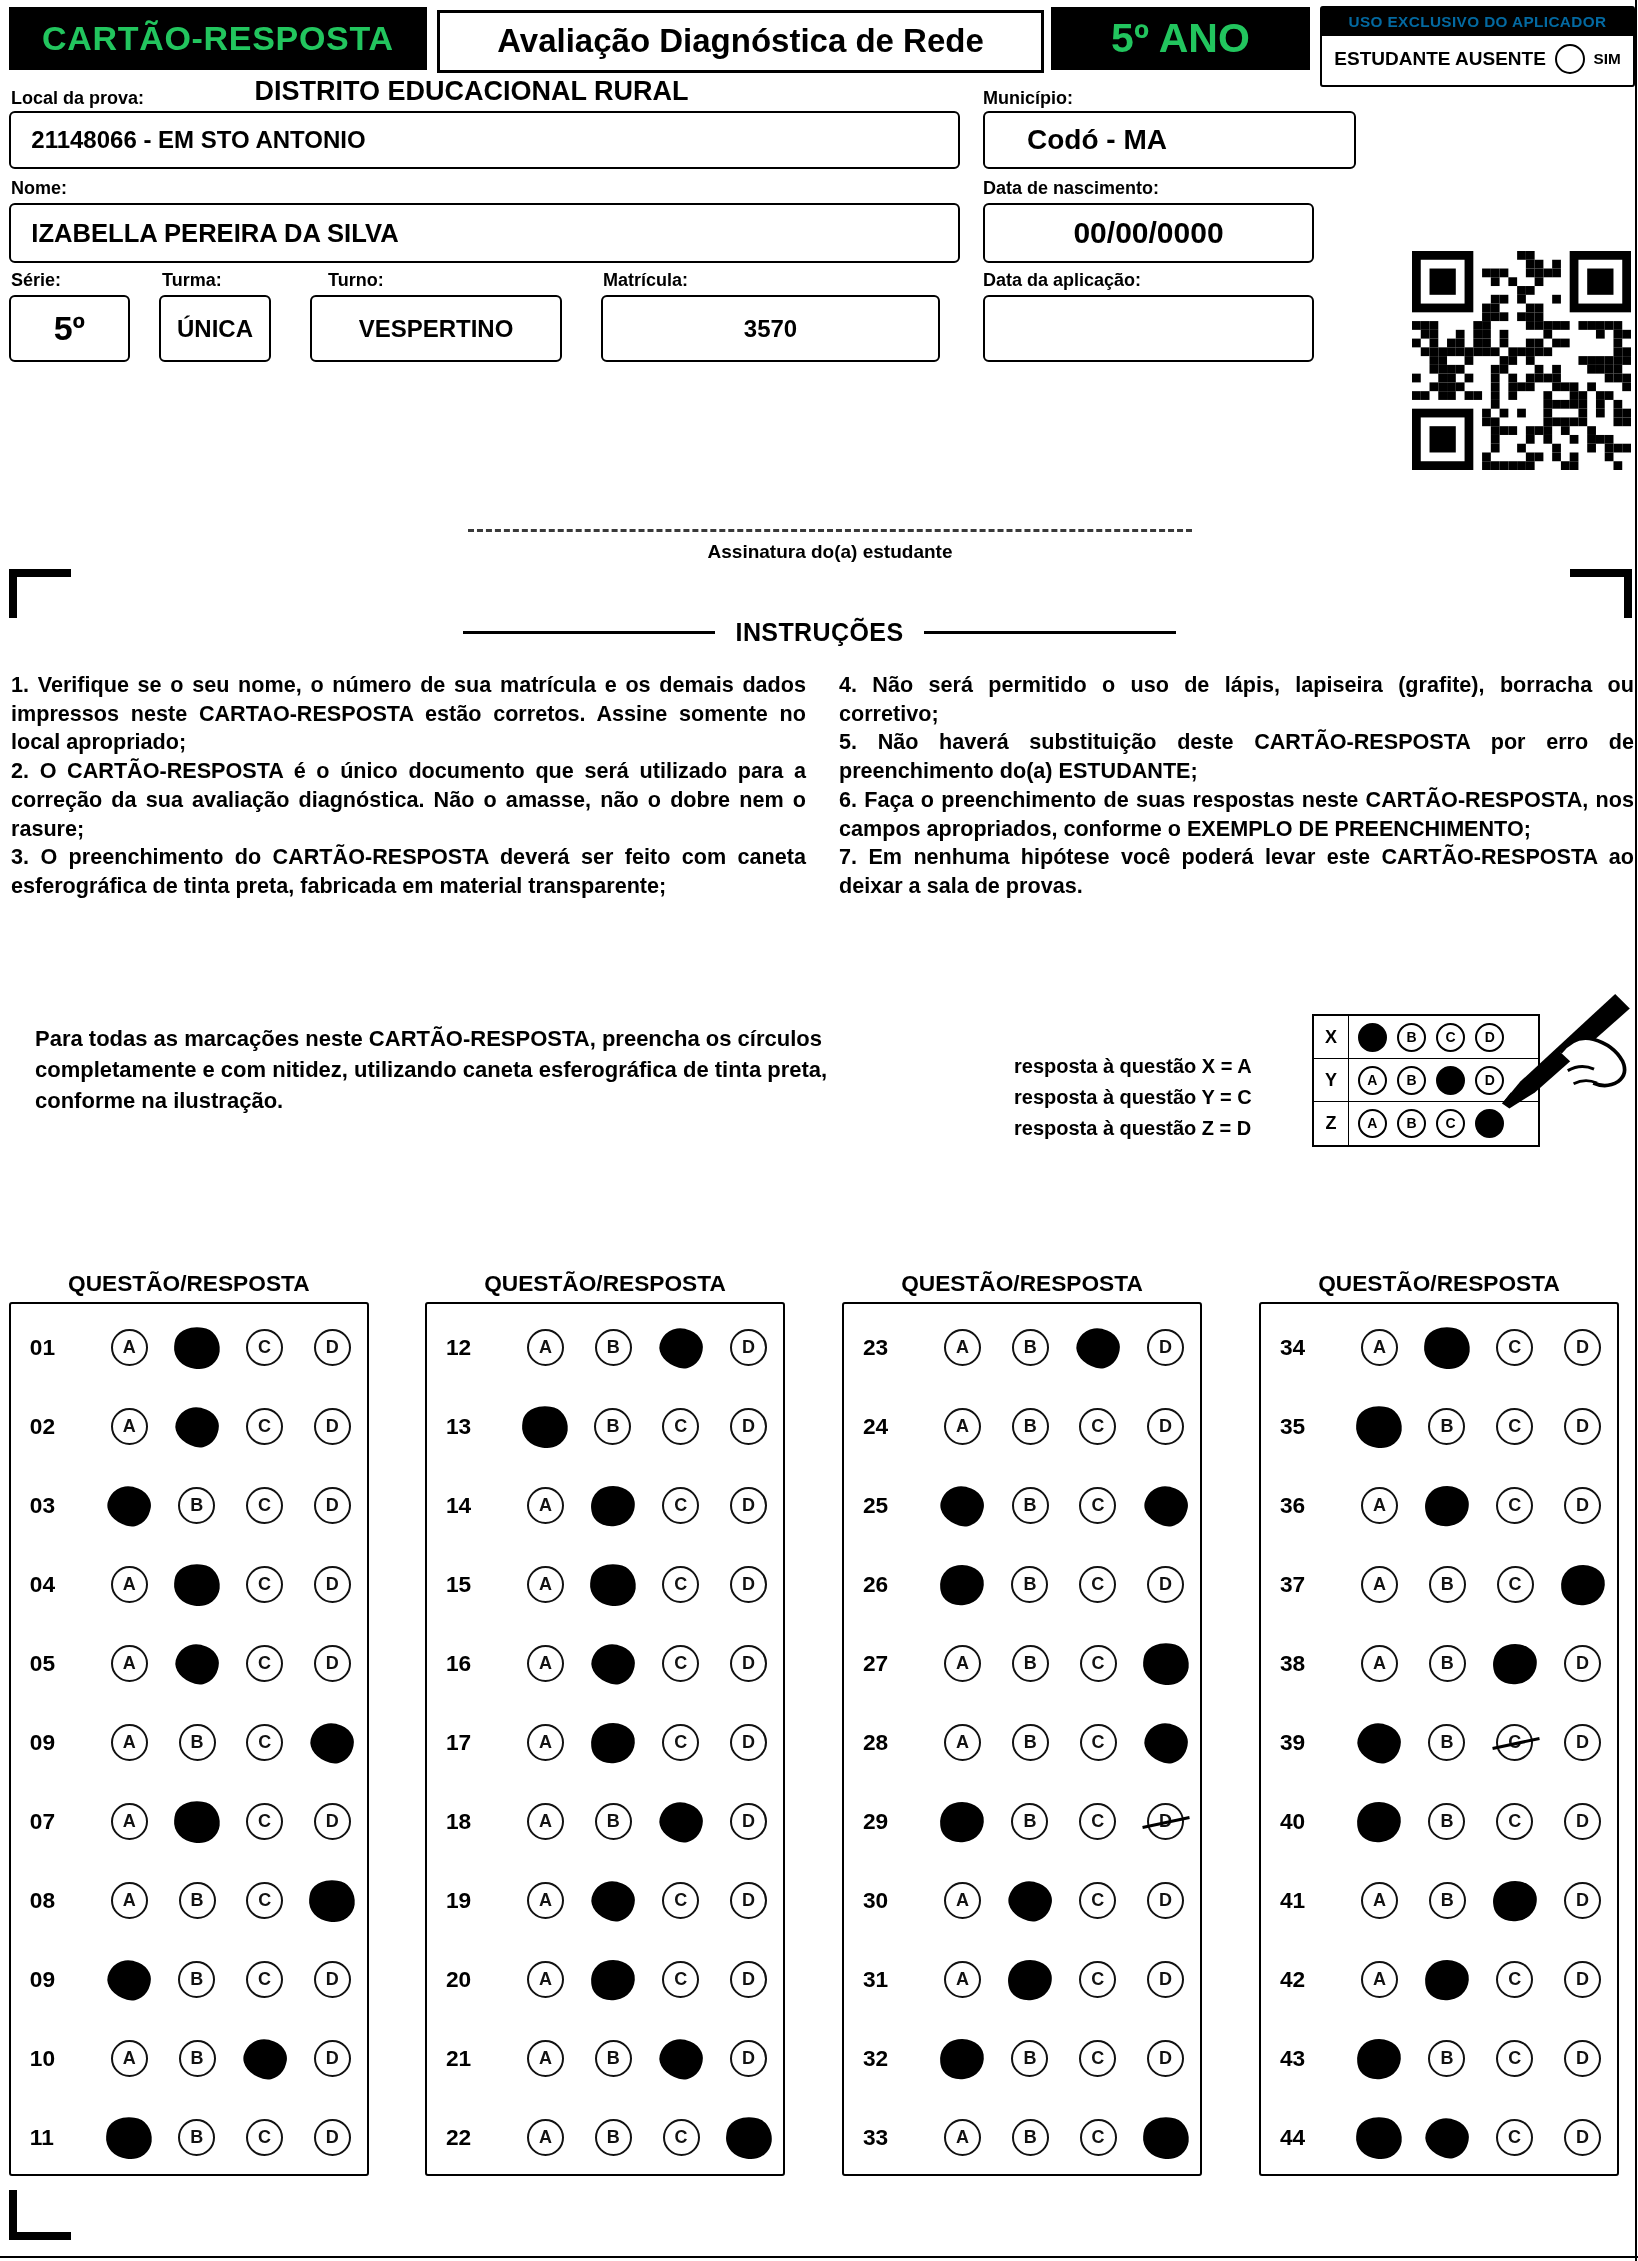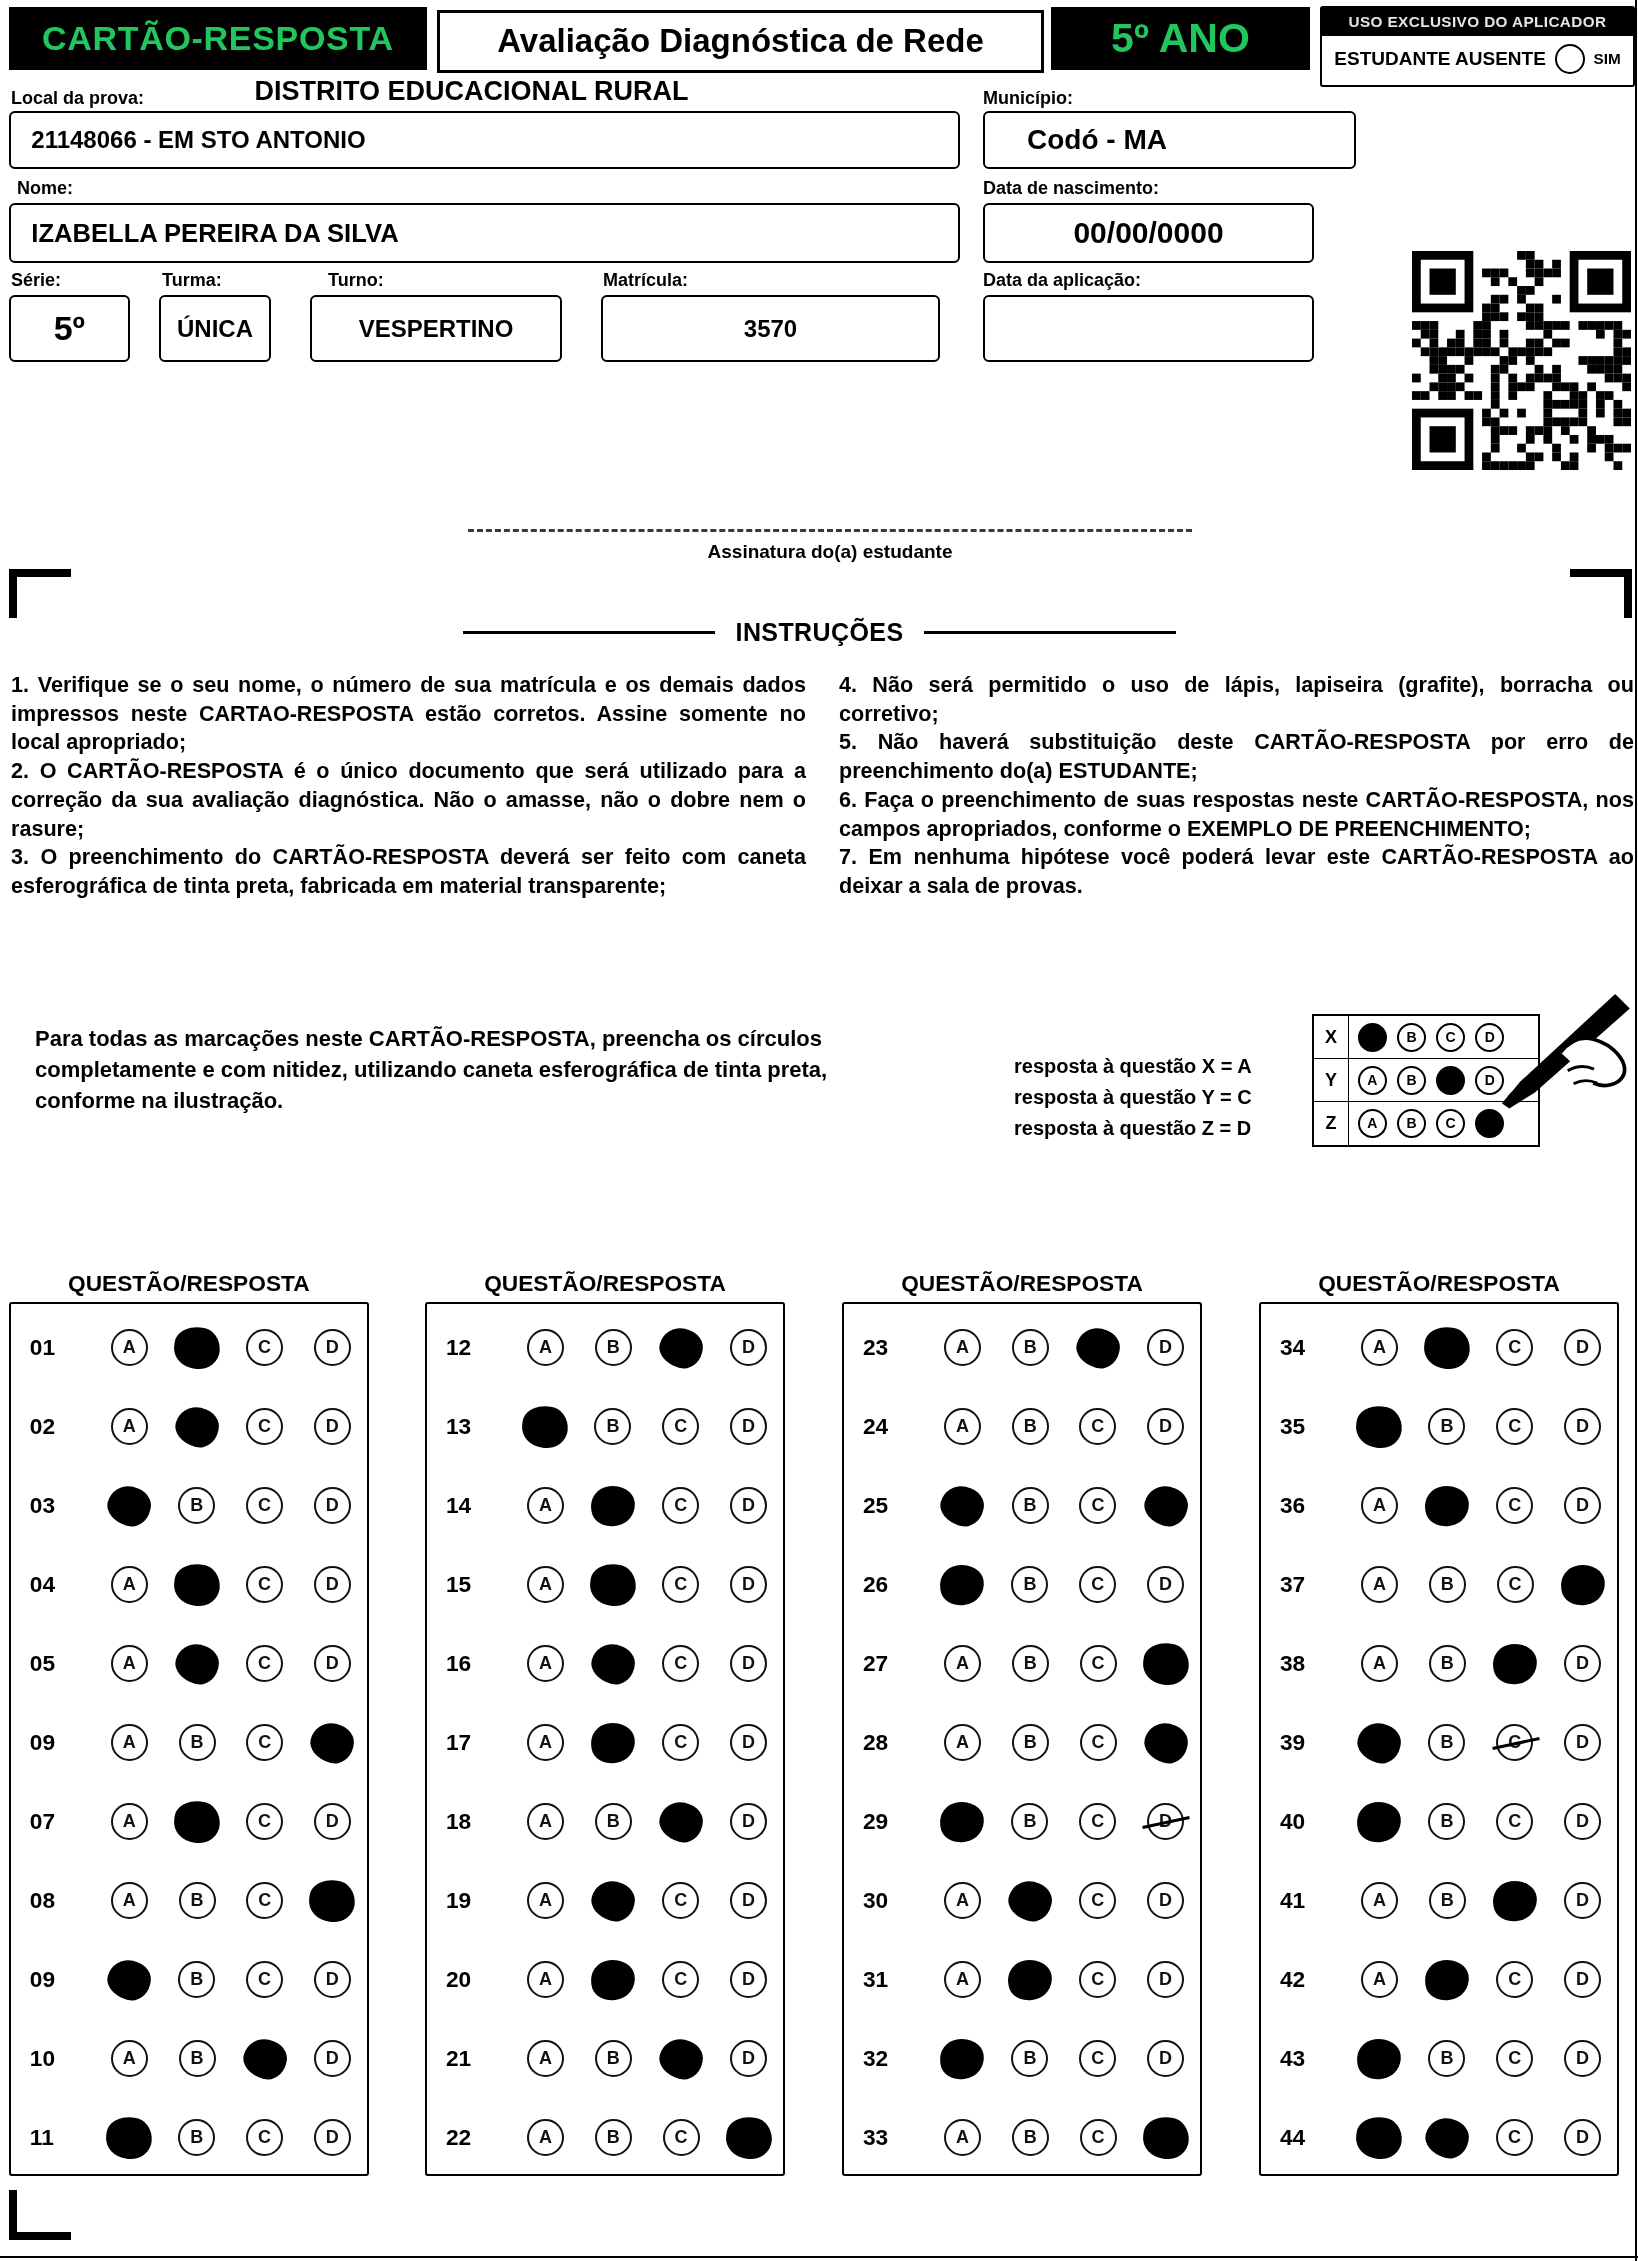--- a/index.html
+++ b/index.html
@@ -19,21 +19,21 @@
   .bracket-tr { right:7.3px; top:569px;  width:54px; height:41px; border-right:8px solid #000; border-top:8px solid #000; }
   .bracket-bl { left:8.8px;  top:2190px; width:54px; height:42px; border-left:8px solid #000; border-bottom:8px solid #000; }
 
   
   .blackbox { background:#000; color:#22c55e; display:flex; align-items:center; justify-content:center; font-weight:bold; }
   .hdr-title   { left:8.8px;   top:7.3px; width:418px; height:63px; font-size:34px; letter-spacing:0.7px; }
   .hdr-sub     { left:437px;  top:9.5px; width:601px; height:57px; border:3.7px solid #000; background:#fff;
                  display:flex; align-items:center; justify-content:center; font-weight:bold; font-size:33px; }
   .hdr-grade   { left:1051px; top:7.3px; width:259px; height:63px; font-size:41px; }
   .hdr-aplicador { left:1320px; top:5.8px; width:311px; height:77px; border:2.2px solid #000; border-radius:2.9px; background:#fff; }
-  .aplicador-bar  { height:28px; background:#000; color:#e5e5e5; display:flex; align-items:center; justify-content:center;
+  .aplicador-bar  { height:28px; background:#000; color:#0369a1; display:flex; align-items:center; justify-content:center;
                     font-weight:bold; font-size:15.3px; letter-spacing:0.4px; }
   .aplicador-body { height:47px; display:flex; align-items:center; justify-content:center; gap:8.8px; }
   .absent-label { font-weight:bold; font-size:19px; }
   .absent-circle { width:26px; height:26px; border:2.2px solid #000; border-radius:50%; flex:0 0 auto; }
   .absent-sim { font-weight:bold; font-size:15.3px; }
 
   
   .lbl { position:absolute; font-weight:bold; font-size:18px; }
   .bigval { position:absolute; font-weight:bold; font-size:27px; }
   .fbox { position:absolute; border:2.2px solid #000; border-radius:5.8px; background:#fff;
@@ -121,21 +121,21 @@
     </div>
   </div>
 
   <div class="lbl" style="left:11px; top:88px;">Local da prova:</div>
   <div class="bigval local-value">DISTRITO EDUCACIONAL RURAL</div>
   <div class="lbl" style="left:983px; top:88px;">Município:</div>
 
   <div class="fbox school-box">21148066 - EM STO ANTONIO</div>
   <div class="fbox municipio-box">Codó - MA</div>
 
-  <div class="lbl" style="left:17px; top:178px;">Nome:</div>
+  <div class="lbl" style="left:11px; top:178px;">Nome:</div>
   <div class="lbl" style="left:983px; top:178px;">Data de nascimento:</div>
   <div class="fbox nome-box">IZABELLA PEREIRA DA SILVA</div>
   <div class="fbox nasc-box center">00/00/0000</div>
 
   <div class="lbl" style="left:11px; top:270px;">Série:</div>
   <div class="lbl" style="left:162px; top:270px;">Turma:</div>
   <div class="lbl" style="left:328px; top:270px;">Turno:</div>
   <div class="lbl" style="left:603px; top:270px;">Matrícula:</div>
   <div class="lbl" style="left:983px; top:270px;">Data da aplicação:</div>
 

